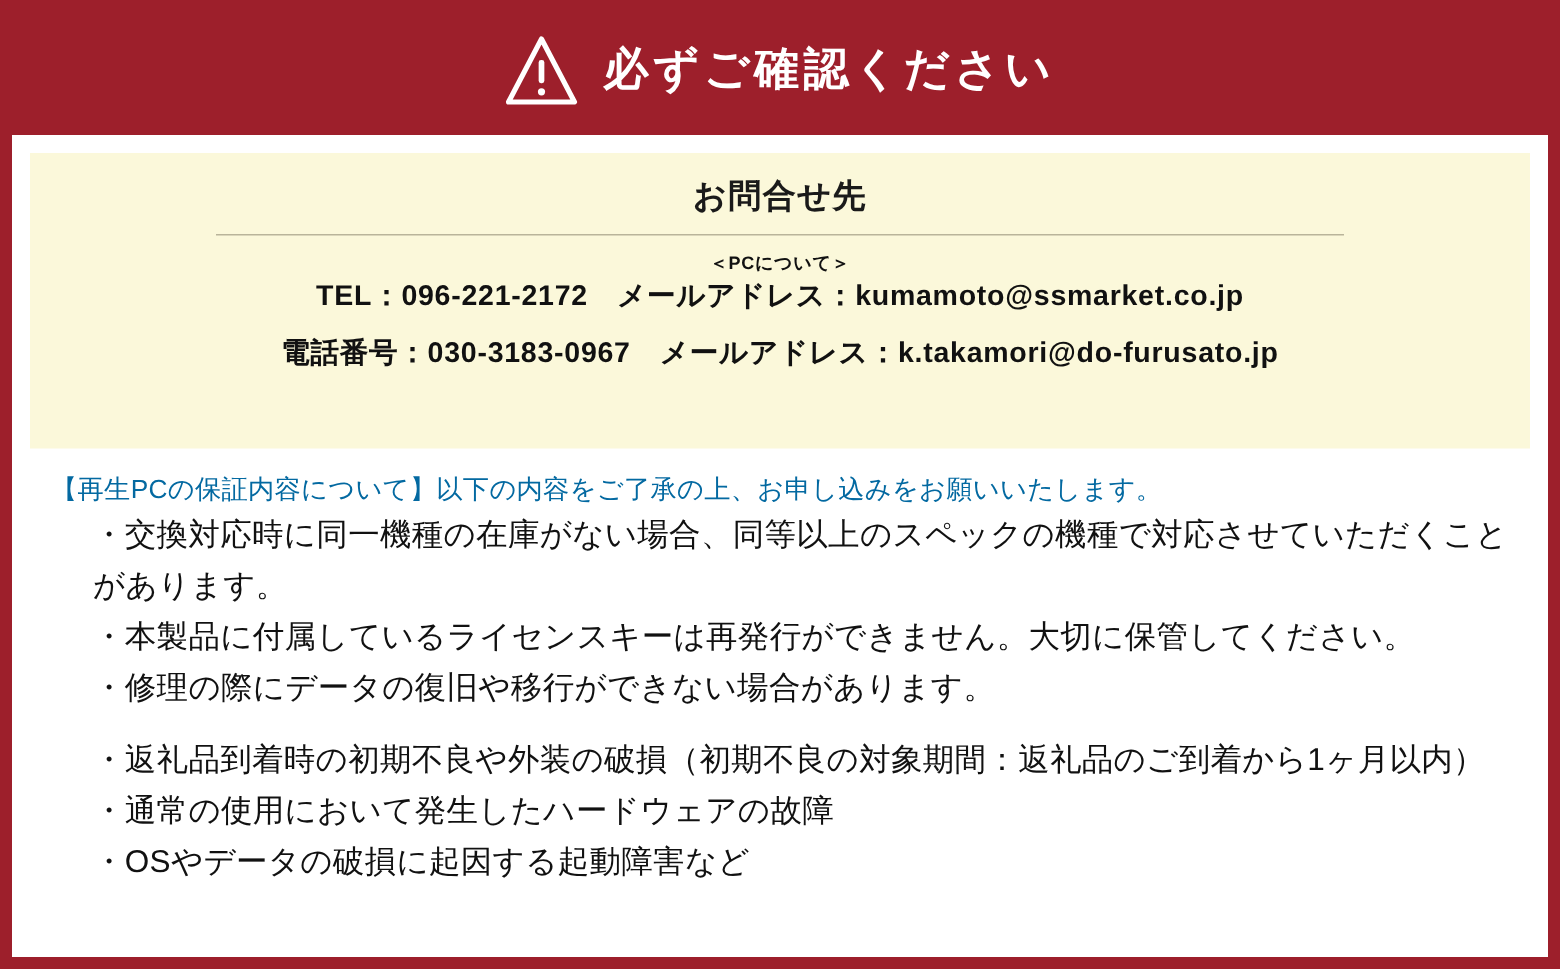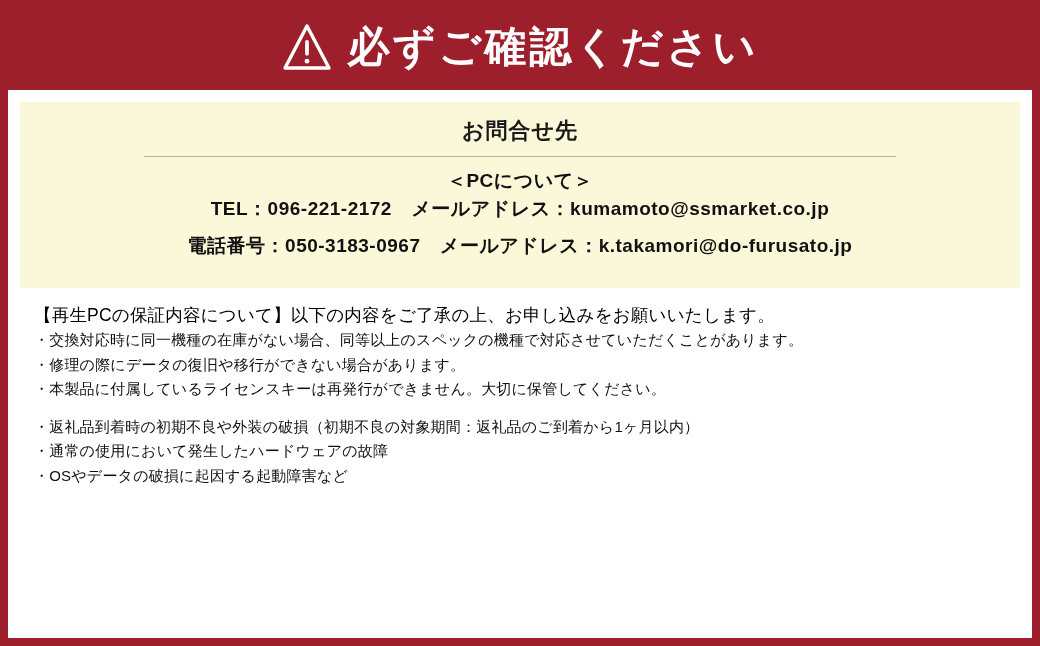--- a/index.html
+++ b/index.html
@@ -31,30 +31,30 @@
     padding-bottom: 4px;
   }
   .warn-icon {
     width: 50px;
     height: 48px;
     flex: 0 0 auto;
     display: block;
   }
   .header-title {
     color: #ffffff;
-    font-size: 42px;
+    font-size: 30px;
     font-weight: bold;
     letter-spacing: 3px;
     line-height: 1;
     white-space: nowrap;
   }
   .contact-box {
     margin: 12px 12px 0 12px;
     background: #fbf8da;
-    padding: 14px 20px 12px 20px;
+    padding: 14px 20px 34px 20px;
     box-sizing: border-box;
   }
   .contact-title {
     text-align: center;
     font-size: 22px;
     font-weight: bold;
     color: #1a1a1a;
     letter-spacing: 1px;
     margin-bottom: 10px;
   }
@@ -65,21 +65,21 @@
   }
   .contact-group {
     text-align: center;
     color: #111111;
     margin-bottom: 10px;
   }
   .contact-group:last-child {
     margin-bottom: 0;
   }
   .contact-heading {
-    font-size: 19px;
+    font-size: 12px;
     font-weight: bold;
     line-height: 1.45;
     letter-spacing: 0.5px;
   }
   .contact-line {
     font-size: 19px;
     font-weight: bold;
     line-height: 1.45;
     letter-spacing: 0.5px;
   }
@@ -91,29 +91,30 @@
     box-sizing: border-box;
   }
   .note-block {
     margin-bottom: 14px;
   }
   .note-block:last-child {
     margin-bottom: 0;
   }
   .note-head {
     font-size: 17.5px;
-    color: #000000;
+    color: #0369a1;
     line-height: 1.52;
     letter-spacing: 0.2px;
   }
   .note-item {
-    font-size: 15px;
+    font-size: 21px;
     color: #111111;
     line-height: 1.62;
     letter-spacing: 0.2px;
+    margin-left: 28px;
   }
 </style>
 </head>
 <body>
 
 <div class="page">
 
   <div class="header">
     <svg class="warn-icon" viewBox="0 0 50 48" aria-hidden="true">
       <path d="M25 3 L47 45 L3 45 Z" fill="none" stroke="#ffffff" stroke-width="3.4" stroke-linejoin="round"></path>
@@ -126,36 +127,36 @@
   <div class="contact-box">
     <div class="contact-title">お問合せ先</div>
     <div class="divider"></div>
 
     <div class="contact-group">
       <div class="contact-heading">＜PCについて＞</div>
       <div class="contact-line">TEL：096-221-2172　メールアドレス：kumamoto@ssmarket.co.jp</div>
     </div>
 
     <div class="contact-group">
-      <div class="contact-line">電話番号：050-3183-0967　メールアドレス：k.takamori@do-furusato.jp</div>
+      <div class="contact-line">電話番号：030-3183-0967　メールアドレス：k.takamori@do-furusato.jp</div>
     </div>
 
     <div class="spacer-sm"></div>
 
     <div class="contact-group">
     </div>
   </div>
 
   <div class="notes">
 
     <div class="note-block">
       <div class="note-head">【再生PCの保証内容について】以下の内容をご了承の上、お申し込みをお願いいたします。</div>
       <div class="note-item">・交換対応時に同一機種の在庫がない場合、同等以上のスペックの機種で対応させていただくことがあります。</div>
+      <div class="note-item">・本製品に付属しているライセンスキーは再発行ができません。大切に保管してください。</div>
       <div class="note-item">・修理の際にデータの復旧や移行ができない場合があります。</div>
-      <div class="note-item">・本製品に付属しているライセンスキーは再発行ができません。大切に保管してください。</div>
     </div>
 
     <div class="note-block">
       <div class="note-item">・返礼品到着時の初期不良や外装の破損（初期不良の対象期間：返礼品のご到着から1ヶ月以内）</div>
       <div class="note-item">・通常の使用において発生したハードウェアの故障</div>
       <div class="note-item">・OSやデータの破損に起因する起動障害など</div>
     </div>
 
   </div>
 

